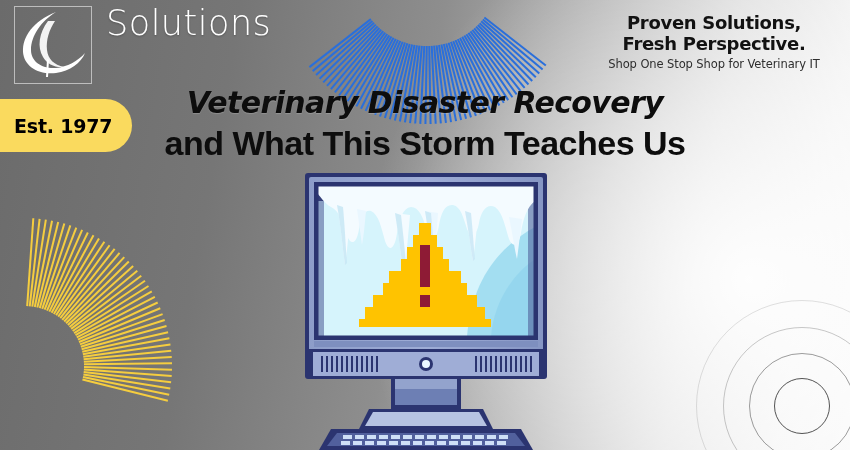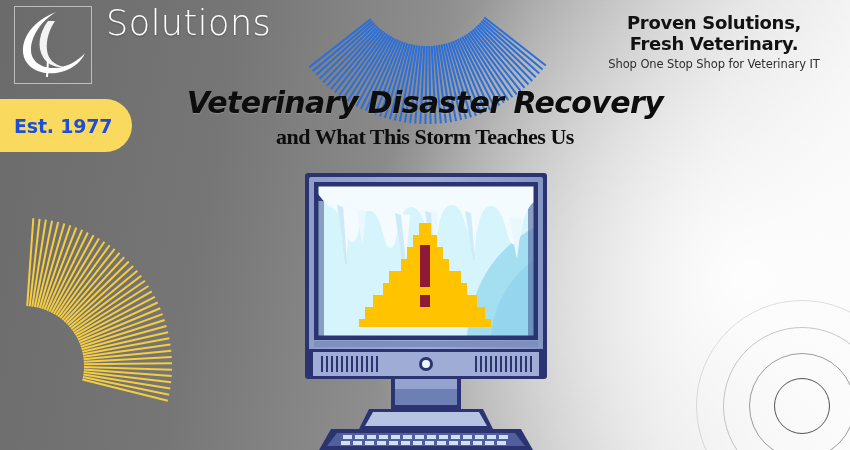--- a/index.html
+++ b/index.html
@@ -115,21 +115,21 @@
     height: 53px;
     min-width: 84px;
     padding: 0 20px 0 14px;
     background: #fada5e;
     border-radius: 0 27px 27px 0;
     display: flex;
     align-items: center;
     justify-content: center;
   }
   #est-badge span {
-    color: #1d4ed8;
+    color: #000000;
     font-family: "DejaVu Sans", sans-serif;
     font-size: 19px;
     font-weight: bold;
     letter-spacing: -0.2px;
     white-space: nowrap;
   }
 
   
   #tagline {
     position: absolute;
@@ -171,22 +171,22 @@
     font-size: 30px;
     font-weight: bold;
     letter-spacing: -0.6px;
     line-height: 1.12;
     text-shadow: 0 1px 1px rgba(255,255,255,0.18);
     font-style: italic;
   }
   #headline .h2 {
     margin-top: 5px;
     color: #0d0d0d;
-    font-family: Liberation Serif, serif;
-    font-size: 22px;
+    font-family: Liberation Sans, sans-serif;
+    font-size: 34px;
     font-weight: bold;
     letter-spacing: -0.5px;
     line-height: 1.1;
   }
 
   
   #monitor-illustration {
     position: absolute;
     left: 295px;
     top: 167px;
@@ -321,21 +321,21 @@
       <div>Solutions</div>
     </div>
   </div>
 
   <div id="est-badge">
     <span>Est. 1977</span>
   </div>
 
   <div id="tagline">
     <div class="line">Proven Solutions,</div>
-    <div class="line">Fresh Veterinary.</div>
+    <div class="line">Fresh Perspective.</div>
     <div class="sub">Shop One Stop Shop for Veterinary IT</div>
   </div>
 
   <div id="headline">
     <div class="h1">Veterinary Disaster Recovery</div>
     <div class="h2">and What This Storm Teaches Us</div>
   </div>
 
   <div id="monitor-illustration">
     <svg width="262" height="283" viewBox="0 0 262 283" aria-hidden="true">

